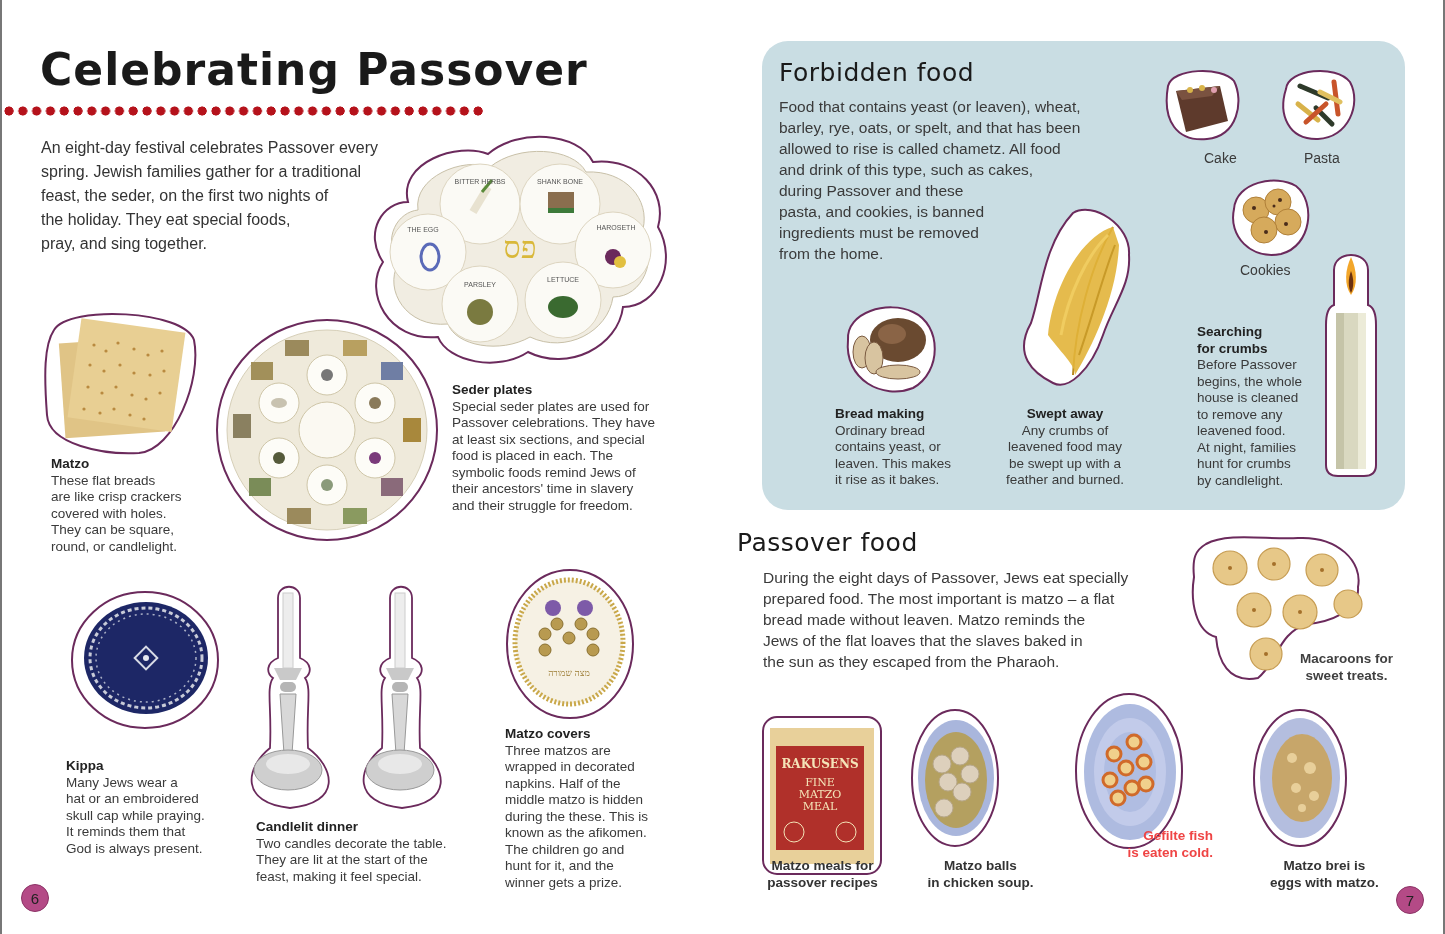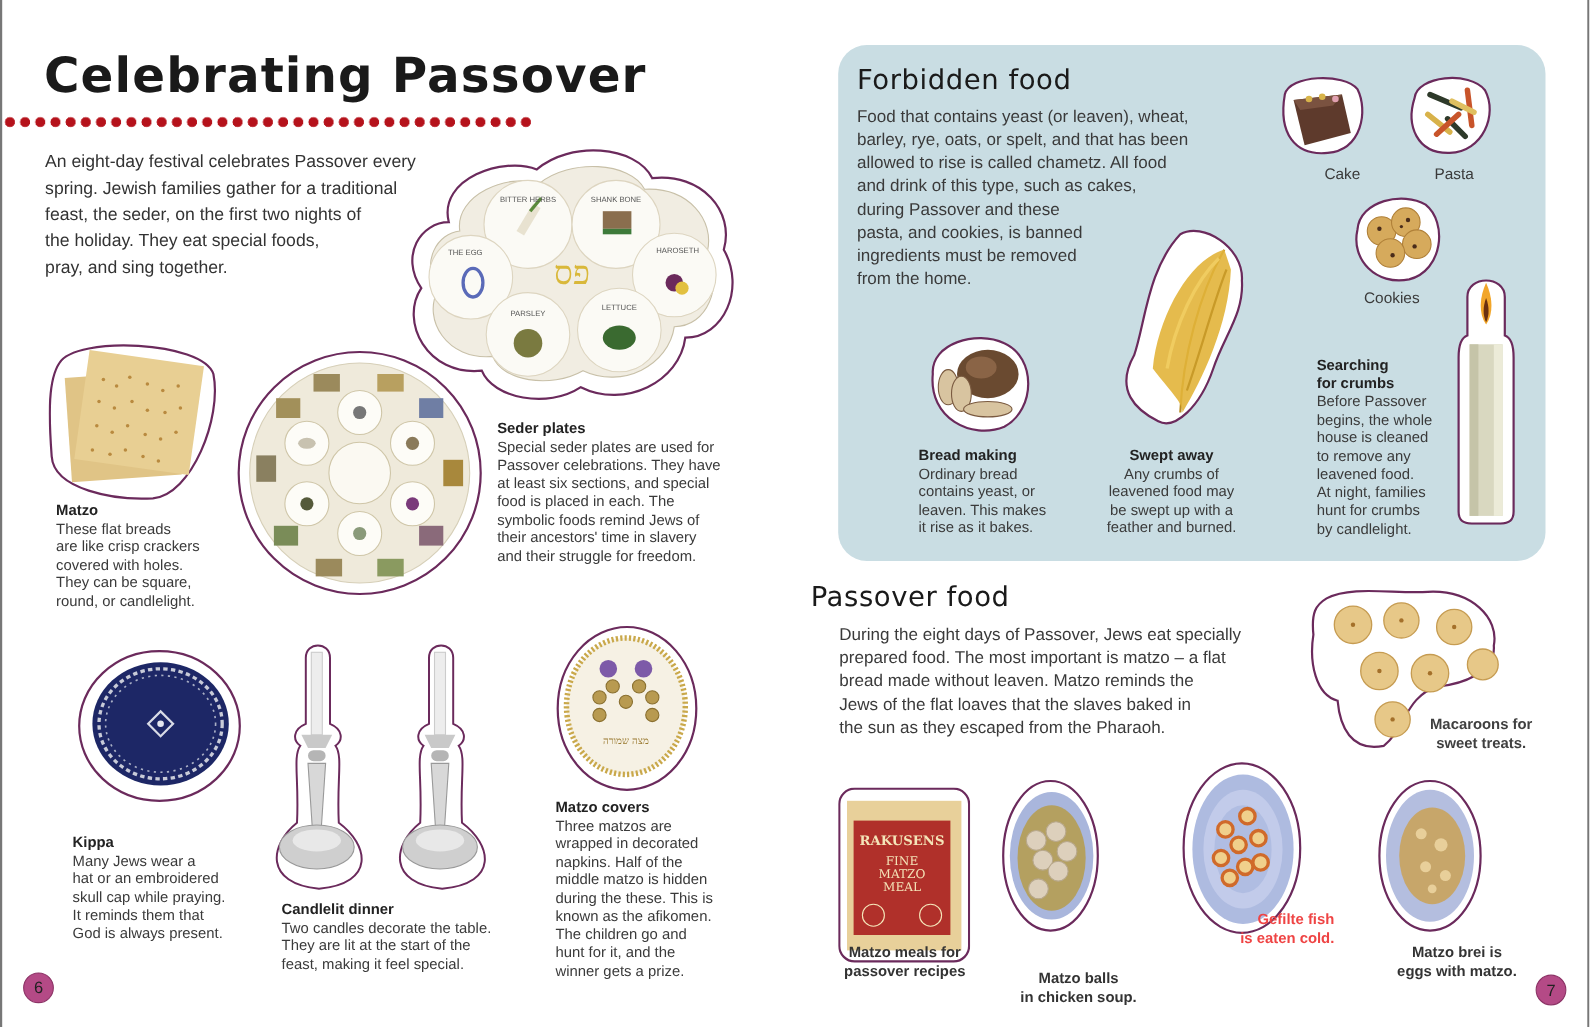--- a/index.html
+++ b/index.html
@@ -447,21 +447,21 @@
         <circle cx="62" cy="88" r="5"></circle>
         <circle cx="50" cy="100" r="4"></circle>
       </g>
   </svg>
 </div>
 
 <div class="abs cap" style="left:760px; top:858px; width:125px; text-align:center; font-weight:bold; color:#333;">
   <div>Matzo meals for</div>
   <div>passover recipes</div>
 </div>
-<div class="abs cap" style="left:918px; top:858px; width:125px; text-align:center; font-weight:bold; color:#333;margin-top:24px;">
+<div class="abs cap" style="left:918px; top:858px; width:125px; text-align:center; font-weight:bold; color:#333;">
   <div>Matzo balls</div>
   <div>in chicken soup.</div>
 </div>
 <div class="abs cap" style="left:1088px; top:828px; width:125px; text-align:right; font-weight:bold; color:#ef4444;">
   <div>Gefilte fish</div>
   <div>is eaten cold.</div>
 </div>
 <div class="abs cap" style="left:1262px; top:858px; width:125px; text-align:center; font-weight:bold; color:#333;">
   <div>Matzo brei is</div>
   <div>eggs with matzo.</div>

